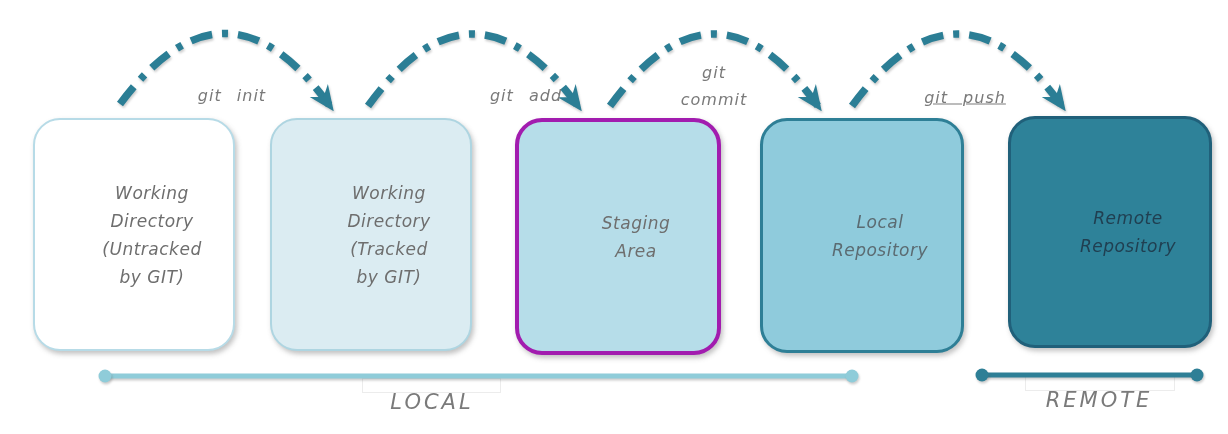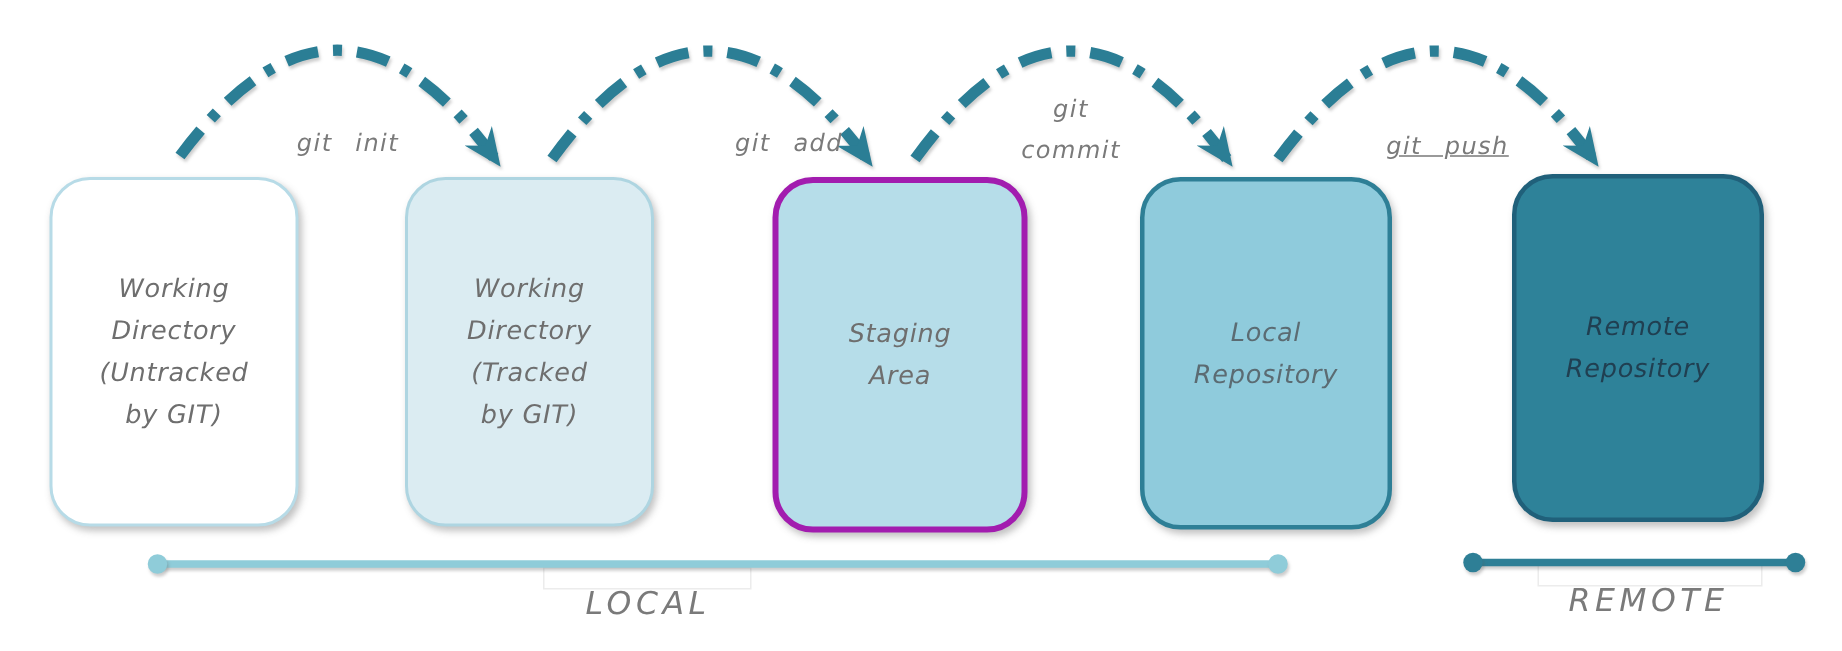--- a/index.html
+++ b/index.html
@@ -25,20 +25,21 @@
     top: 118px;
     width: 162px;
     height: 229px;
     border-radius: 27px;
     display: flex;
     align-items: center;
     justify-content: center;
     text-align: center;
     box-shadow: 2px 3px 5px rgba(80,80,80,0.35);
     z-index: 1;
+    padding-left: 36px;
   }
   .stage-label {
     font-style: italic;
     font-size: 17px;
     line-height: 28px;
     letter-spacing: 0.5px;
     white-space: pre-line;
     font-weight: 500;
   }
   .stage-1 { left: 33px;  background: #ffffff; border: 2px solid #b7dbe7; color: #6e6e6e; }

